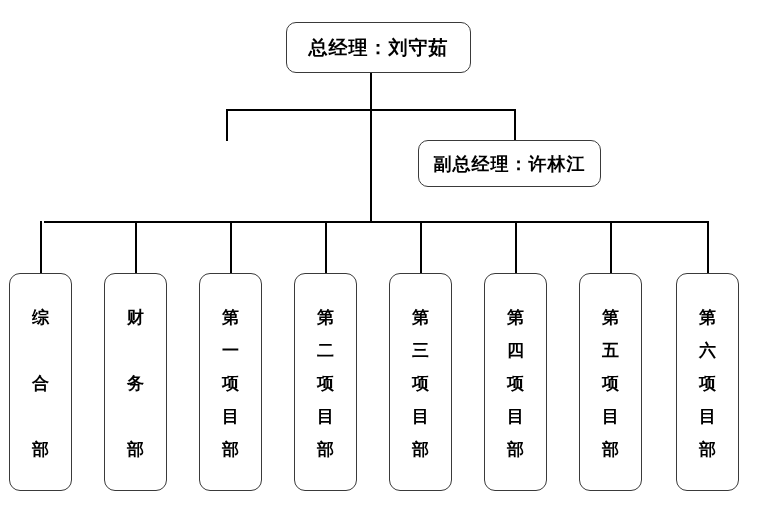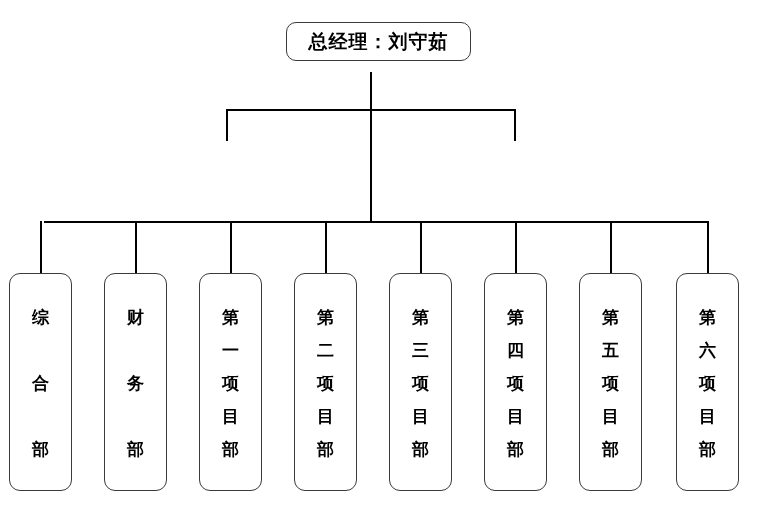--- a/index.html
+++ b/index.html
@@ -38,21 +38,21 @@
     color: #000000;
     white-space: nowrap;
     letter-spacing: 1px;
   }
 
   
   .exec-gm {
     left: 286px;
     top: 22px;
     width: 185px;
-    height: 39px;
+    height: 51px;
   }
   .exec-gm .label { font-size: 19px; }
 
   .exec-deputy {
     width: 183px;
     height: 47px;
     top: 140px;
   }
   .exec-deputy.left  { left: 155px; }
   .exec-deputy.right { left: 418px; }
@@ -115,20 +115,23 @@
   <div class="line v" style="left:420px; top:221px; height:53px;"></div>
   <div class="line v" style="left:515px; top:221px; height:53px;"></div>
   <div class="line v" style="left:610px; top:221px; height:53px;"></div>
   <div class="line v" style="left:707px; top:221px; height:53px;"></div>
 
   <div class="node exec-gm">
     <span class="label">总经理：刘守茹</span>
   </div>
 
 
+  <div class="node exec-deputy right">
+    <span class="label">副总经理：许林江</span>
+  </div>
 
   <div class="node dept" style="left:9px;">
     <div class="vlabel">
         <span>综</span>
         <span>合</span>
         <span>部</span>
       </div>
   </div>
   <div class="node dept" style="left:104px;">
     <div class="vlabel">

